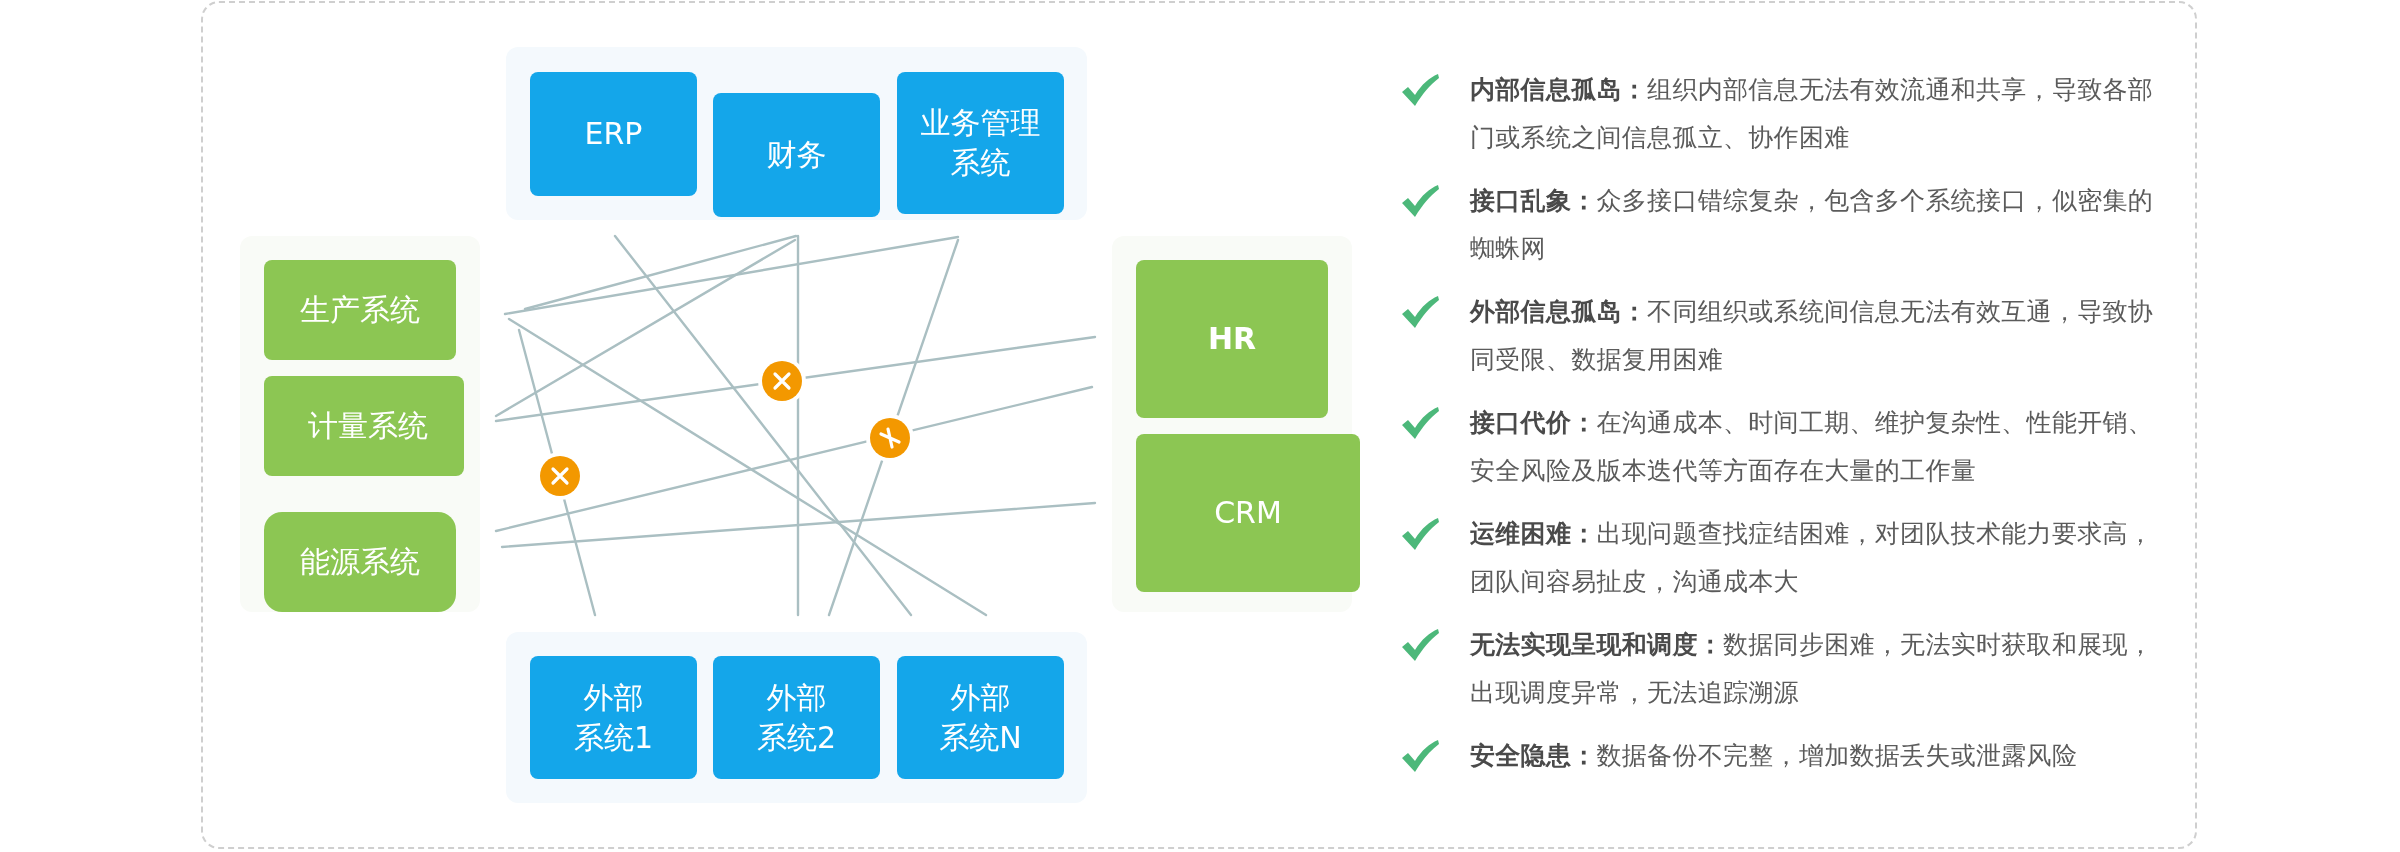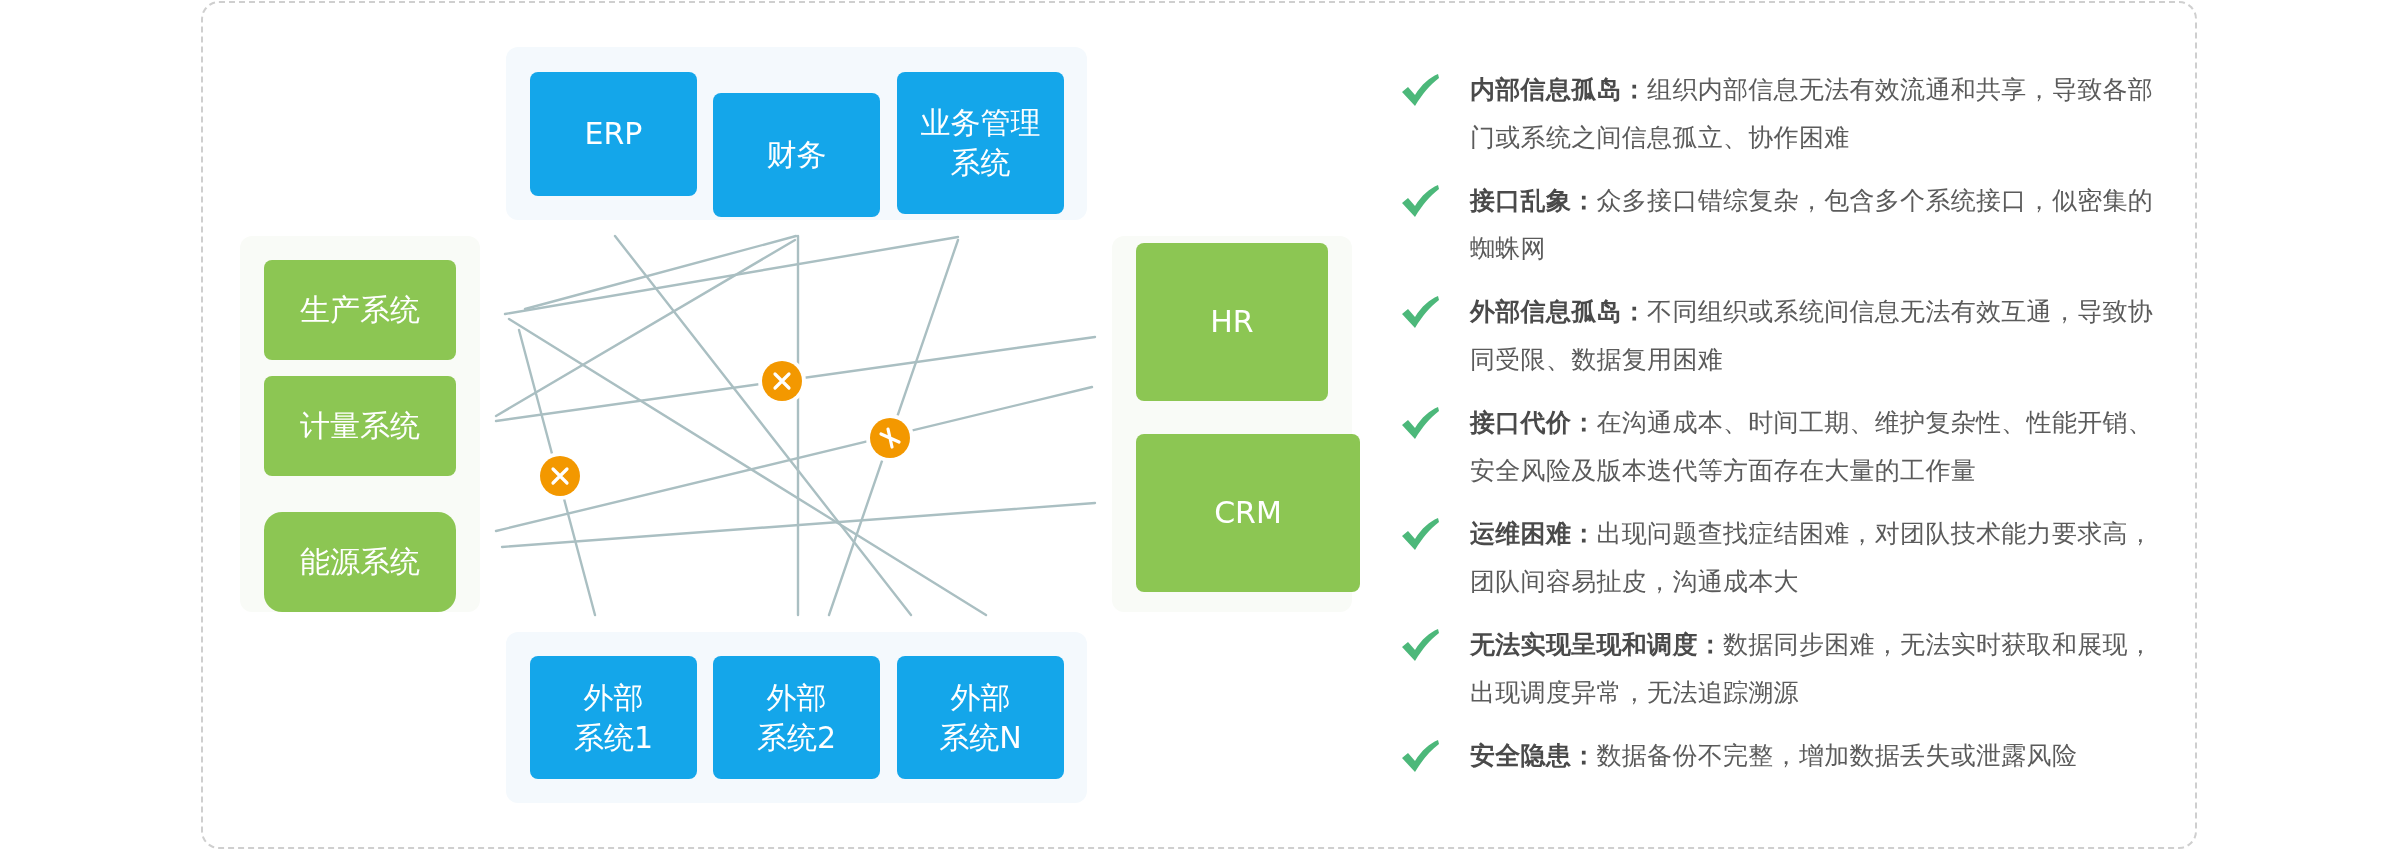--- a/index.html
+++ b/index.html
@@ -28,25 +28,25 @@
 <div class="frame"></div>
 
 <div class="panel blue-bg" style="left:506px; top:47px; width:581px; height:173px;"></div>
 <div class="box blue" style="left:530px; top:72px; width:167px; height:124px;">ERP</div>
 <div class="box blue" style="left:713px; top:72px; width:167px; height:124px;margin-top:21px;">财务</div>
 <div class="box blue" style="left:897px; top:72px; width:167px; height:142px;">业务管理
 系统</div>
 
 <div class="panel green-bg" style="left:240px; top:236px; width:240px; height:376px;"></div>
 <div class="box green" style="left:264px; top:260px; width:192px; height:100px;">生产系统</div>
-<div class="box green" style="left:264px; top:376px; width:192px; height:100px;">计量系统</div>
+<div class="box green" style="left:264px; top:376px; width:192px; height:100px;padding-left:8px;">计量系统</div>
 <div class="box green" style="left:264px; top:512px; width:192px; height:100px;border-radius:18px;">能源系统</div>
 
 <div class="panel green-bg" style="left:1112px; top:236px; width:240px; height:376px;"></div>
-<div class="box green" style="left:1136px; top:243px; width:192px; height:158px;">HR</div>
+<div class="box green" style="left:1136px; top:260px; width:192px; height:158px;font-weight:bold;">HR</div>
 <div class="box green" style="left:1136px; top:434px; width:224px; height:158px;">CRM</div>
 
 <div class="panel blue-bg" style="left:506px; top:632px; width:581px; height:171px;"></div>
 <div class="box blue" style="left:530px; top:656px; width:167px; height:123px;">外部
 系统1</div>
 <div class="box blue" style="left:713px; top:656px; width:167px; height:123px;">外部
 系统2</div>
 <div class="box blue" style="left:897px; top:656px; width:167px; height:123px;">外部
 系统N</div>
 

